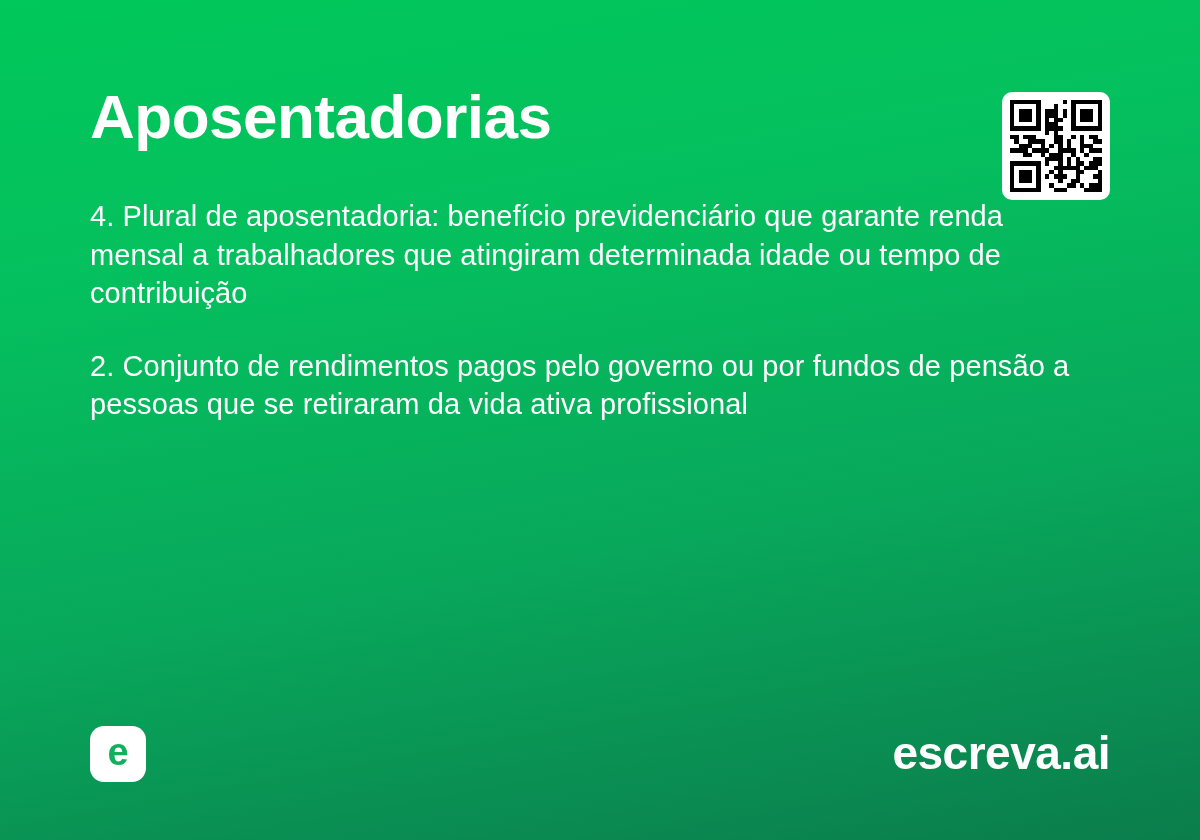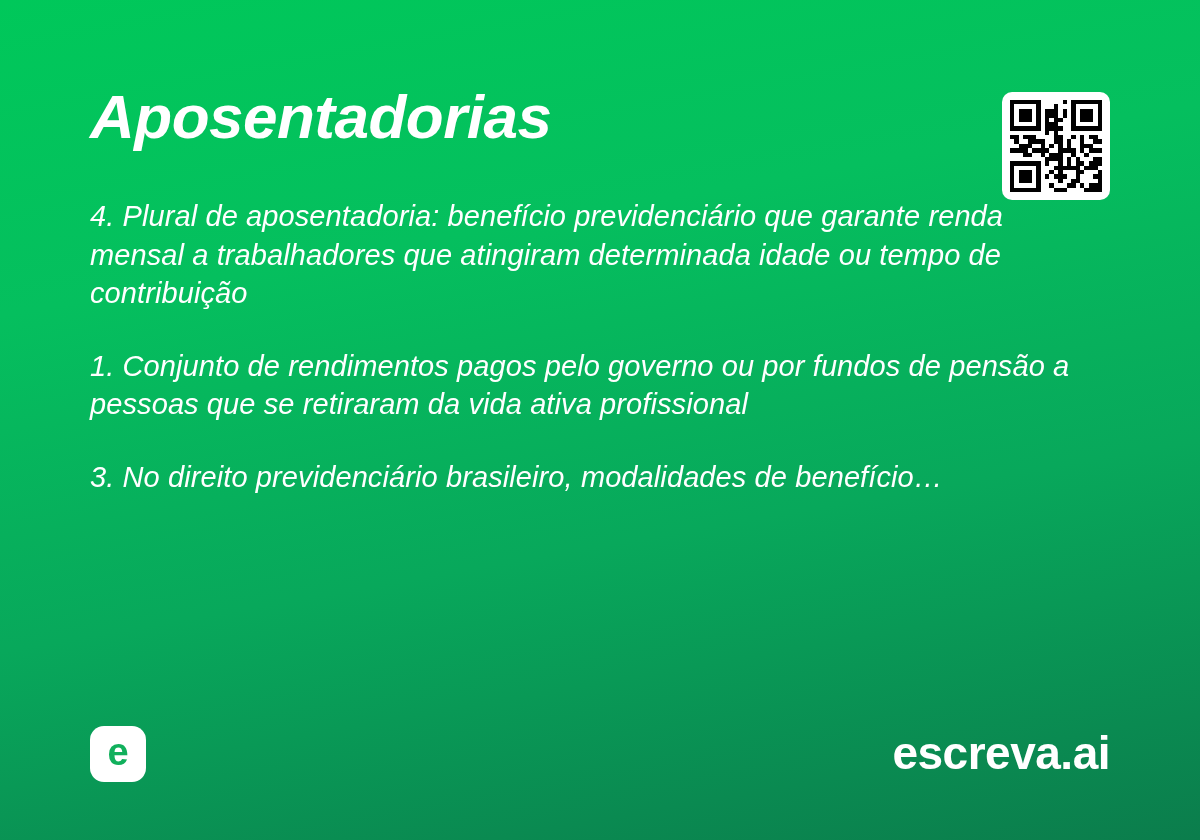--- a/index.html
+++ b/index.html
@@ -20,21 +20,20 @@
     background: linear-gradient(170deg, #00c85a 0%, #05bf5e 30%, #08a85b 62%, #0a8a51 88%, #0b7d4c 100%);
     color: #ffffff;
     overflow: hidden;
   }
   .card-inner {
     position: absolute;
     left: 90px;
     top: 84px;
     right: 90px;
     bottom: 60px;
-    font-style: italic;
   }
   .headword {
     font-size: 62px;
     font-weight: bold;
     letter-spacing: -0.5px;
     line-height: 1.05;
     margin: 0;
     color: #ffffff;
   }
   .pos {
@@ -121,22 +120,21 @@
 </style>
 </head>
 <body>
 
 <div class="card">
   <div class="card-inner">
     <h1 class="headword">Aposentadorias</h1>
 
     <div class="senses">
       <p class="sense">4. Plural de aposentadoria: benefício previdenciário que garante renda mensal a trabalhadores que atingiram determinada idade ou tempo de contribuição</p>
-      <p class="sense">1. Conjunto de rendimentos pagos pelo governo ou por fundos de pensão a pessoas que se retiraram da vida ativa profissional</p>
-      <p class="sense">3. No direito previdenciário brasileiro, modalidades de benefício…</p>
+      <p class="sense">2. Conjunto de rendimentos pagos pelo governo ou por fundos de pensão a pessoas que se retiraram da vida ativa profissional</p>
     </div>
   </div>
 
   <div class="qr">
     <div class="qr-grid" id="qr-grid">
         <i></i>
         <i></i>
         <i></i>
         <i></i>
         <i></i>

